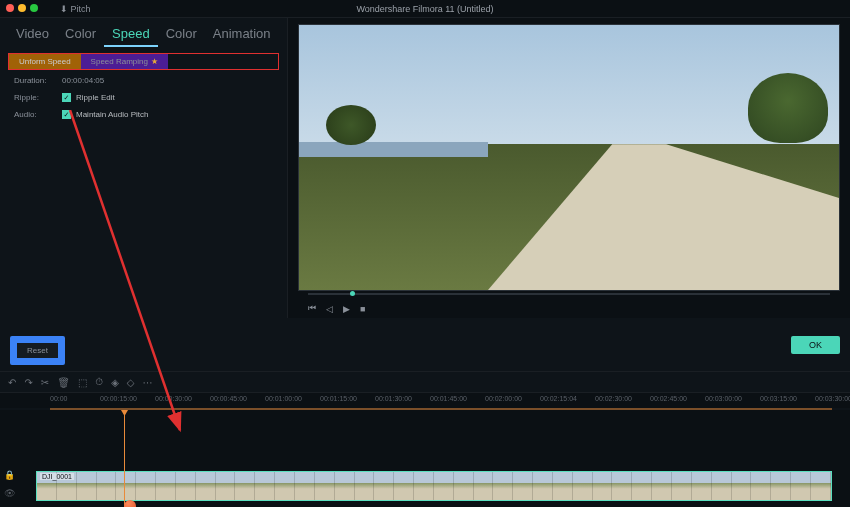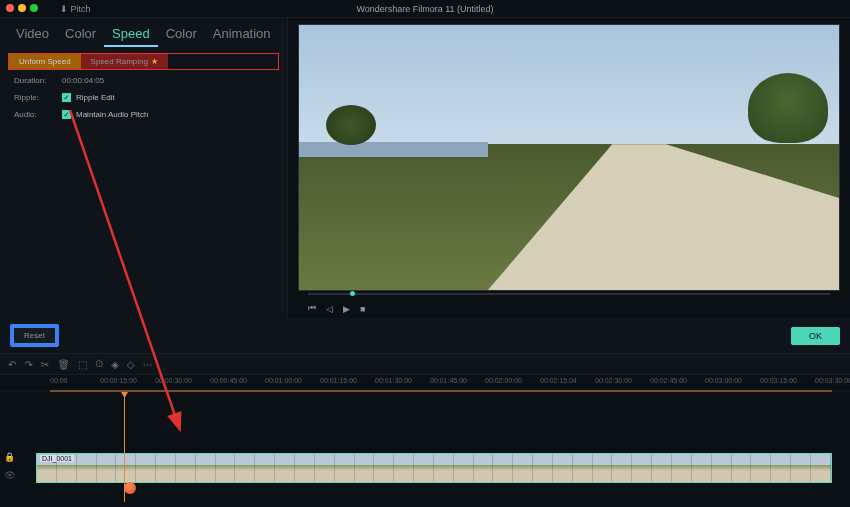--- a/index.html
+++ b/index.html
@@ -12,21 +12,21 @@
 .top-bar { height: 18px; background: #0b1014; border-bottom: 1px solid #1a1f24; display: flex; align-items: center; padding-left: 60px; position: relative; }
 .import-btn { display: flex; align-items: center; gap: 3px; color: #8a9099; cursor: pointer; }
 .title-center { position: absolute; left: 50%; transform: translateX(-50%); color: #9aa0a8; font-size: 9px; }
 .main-row { display: flex; height: 300px; }
 .left-panel { width: 288px; background: #0e1419; border-right: 1px solid #1a1f24; }
 .panel-tabs { display: flex; gap: 0; padding: 4px 8px 0; font-size: 13px; }
 .panel-tab { padding: 4px 8px; color: #7a8088; cursor: pointer; }
 .panel-tab.active { color: #4bd6b8; border-bottom: 2px solid #7dd3fc; }
 .speed-mode-row { display: flex; margin: 6px 8px; gap: 0; }
 .red-box { border: 1.5px solid #e03030; }
-.mode-btn { padding: 3px 10px; font-size: 8px; color: #8a9099; background: #7f1d1d; cursor: pointer; display: flex; align-items: center; gap: 3px; }
+.mode-btn { padding: 3px 10px; font-size: 8px; color: #8a9099; background: #4c1d95; cursor: pointer; display: flex; align-items: center; gap: 3px; }
 .mode-btn.active { background: #a16207; color: #c8cdd3; }
 .star { color: #e6a83a; font-size: 8px; }
 .controls-box { margin: 6px 8px; padding: 6px; }
 .ctrl-row { display: flex; align-items: center; margin-bottom: 8px; font-size: 8px; }
 .ctrl-label { width: 48px; color: #8a9099; }
 .slider-track { flex: 1; height: 2px; background: #2a3138; position: relative; margin-right: 8px; }
 .slider-fill { height: 2px; background: #4bd6b8; width: 68%; }
 .slider-thumb { position: absolute; top: -3px; left: 68%; width: 6px; height: 8px; background: #c8cdd3; }
 .speed-val { width: 38px; text-align: right; color: #c8cdd3; font-size: 8px; }
 .speed-x { margin-left: 6px; color: #8a9099; }
@@ -35,21 +35,21 @@
 .chk.on::after { content: "✓"; color: #0b1014; font-size: 7px; }
 .preview-area { flex: 1; background: #0b1014; display: flex; flex-direction: column; padding: 6px 10px 0; }
 .preview-img { flex: 1; background: #222; position: relative; overflow: hidden; border: 1px solid #2a3138; }
 .sky { position: absolute; top: 0; left: 0; right: 0; height: 45%; background: linear-gradient(#a8c5dd, #c8dae8); }
 .ground { position: absolute; bottom: 0; left: 0; right: 0; height: 55%; background: linear-gradient(#4a5a2e, #6a7a42); }
 .path { position: absolute; bottom: 0; left: 20%; width: 100%; height: 55%; background: #d6cfb8; clip-path: polygon(15% 100%, 100% 100%, 100% 60%, 48% 0%, 38% 0%); }
 .water { position: absolute; top: 44%; left: 0; width: 35%; height: 6%; background: #8ba6bd; }
 .tree1 { position: absolute; top: 18%; right: 2%; width: 80px; height: 70px; background: radial-gradient(circle at 50% 40%, #4a6830, #2e4520); border-radius: 50% 50% 40% 40%; }
 .tree2 { position: absolute; top: 30%; left: 5%; width: 50px; height: 40px; background: radial-gradient(circle, #3e5828, #283a18); border-radius: 50%; }
 .bottom-btns { display: flex; justify-content: space-between; align-items: center; padding: 6px 10px; }
-.reset-btn { padding: 3px 10px; background: #151b21; border: 4px solid #3b82f6; color: #8a9099; font-size: 8px; cursor: pointer; border-radius: 2px; }
+.reset-btn { padding: 3px 10px; background: #151b21; border: 7px solid #3b82f6; color: #8a9099; font-size: 8px; cursor: pointer; border-radius: 2px; margin-top: 12px; }
 .ok-btn { padding: 4px 18px; background: #4bd6b8; color: #0b1014; font-size: 9px; cursor: pointer; border-radius: 2px; border: none; font-weight: 500; }
 .play-controls { display: flex; gap: 10px; align-items: center; padding: 4px 10px; }
 .play-ic { color: #8a9099; font-size: 9px; cursor: pointer; }
 .playhead-line { height: 2px; background: #2a3138; margin: 2px 10px 4px; position: relative; }
 .playhead-dot { position: absolute; left: 8%; top: -2px; width: 5px; height: 5px; background: #4bd6b8; border-radius: 50%; }
 .toolbar-row { display: flex; align-items: center; padding: 4px 8px; gap: 8px; border-top: 1px solid #1a1f24; }
 .tool-ic { color: #6a7078; font-size: 10px; cursor: pointer; }
 .timeline-ruler { height: 16px; background: #0b1014; border-top: 1px solid #1a1f24; display: flex; position: relative; font-size: 7px; color: #5a6068; }
 .ruler-tick { position: absolute; top: 2px; }
 .playhead-marker { position: absolute; left: 124px; top: 0; width: 1px; height: 110px; background: #e88a3a; z-index: 5; }

